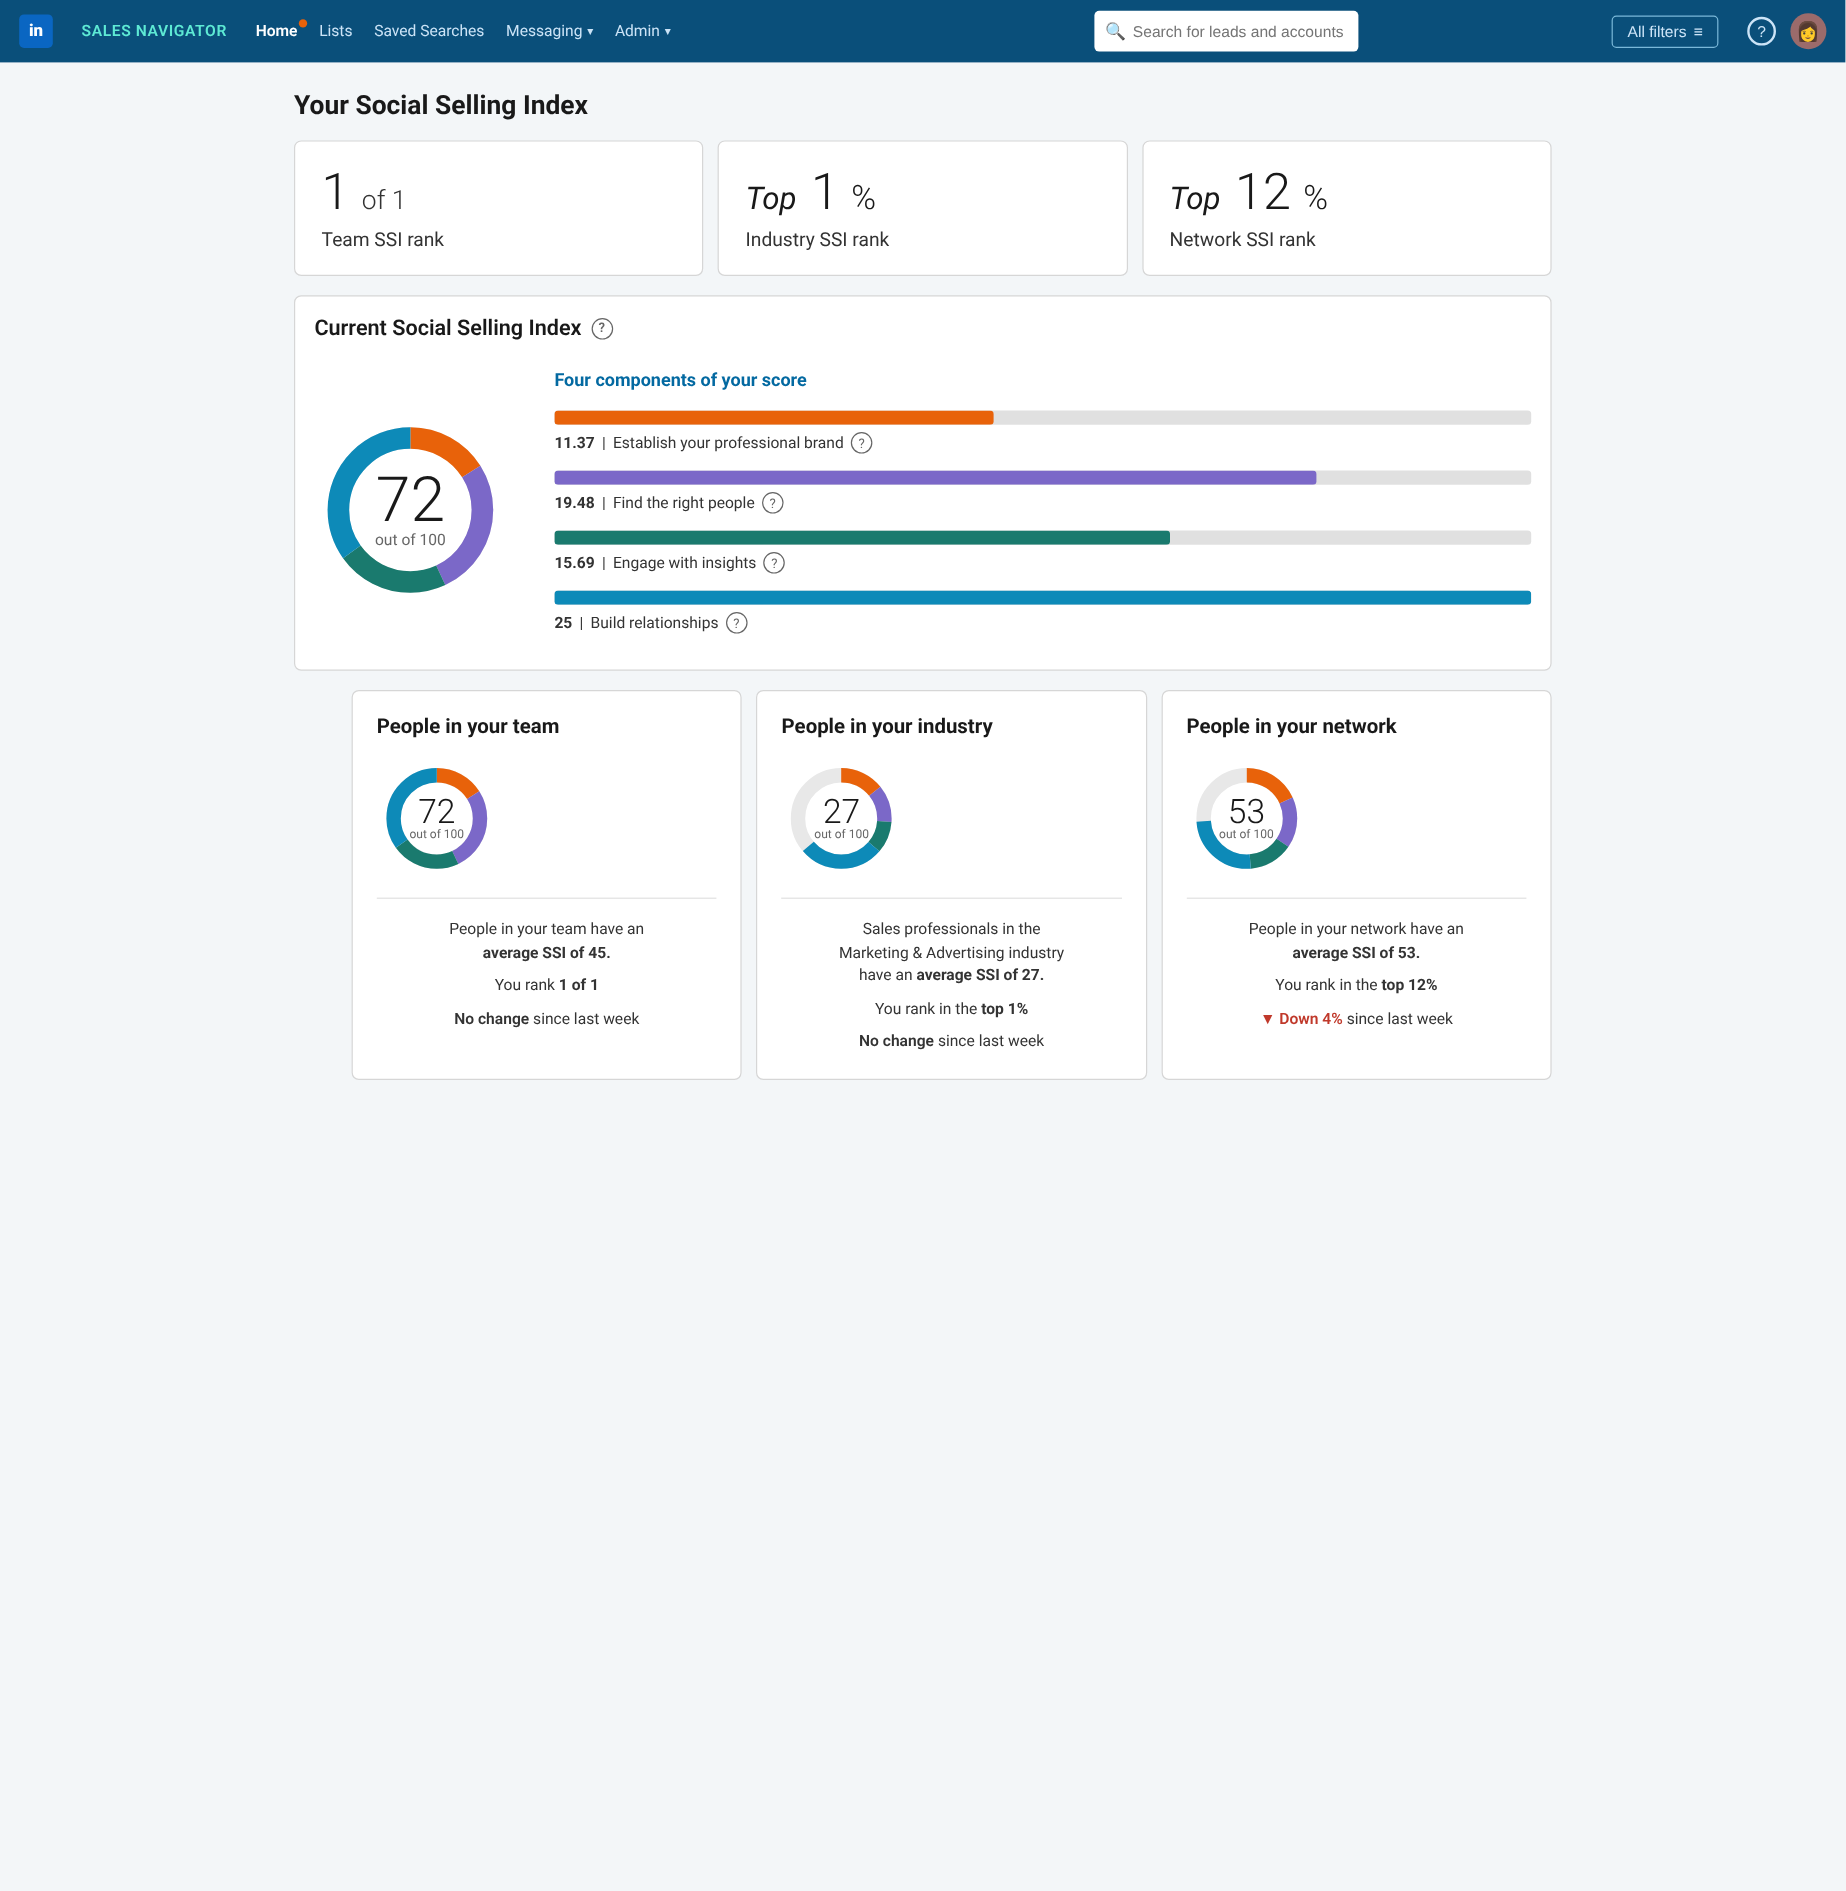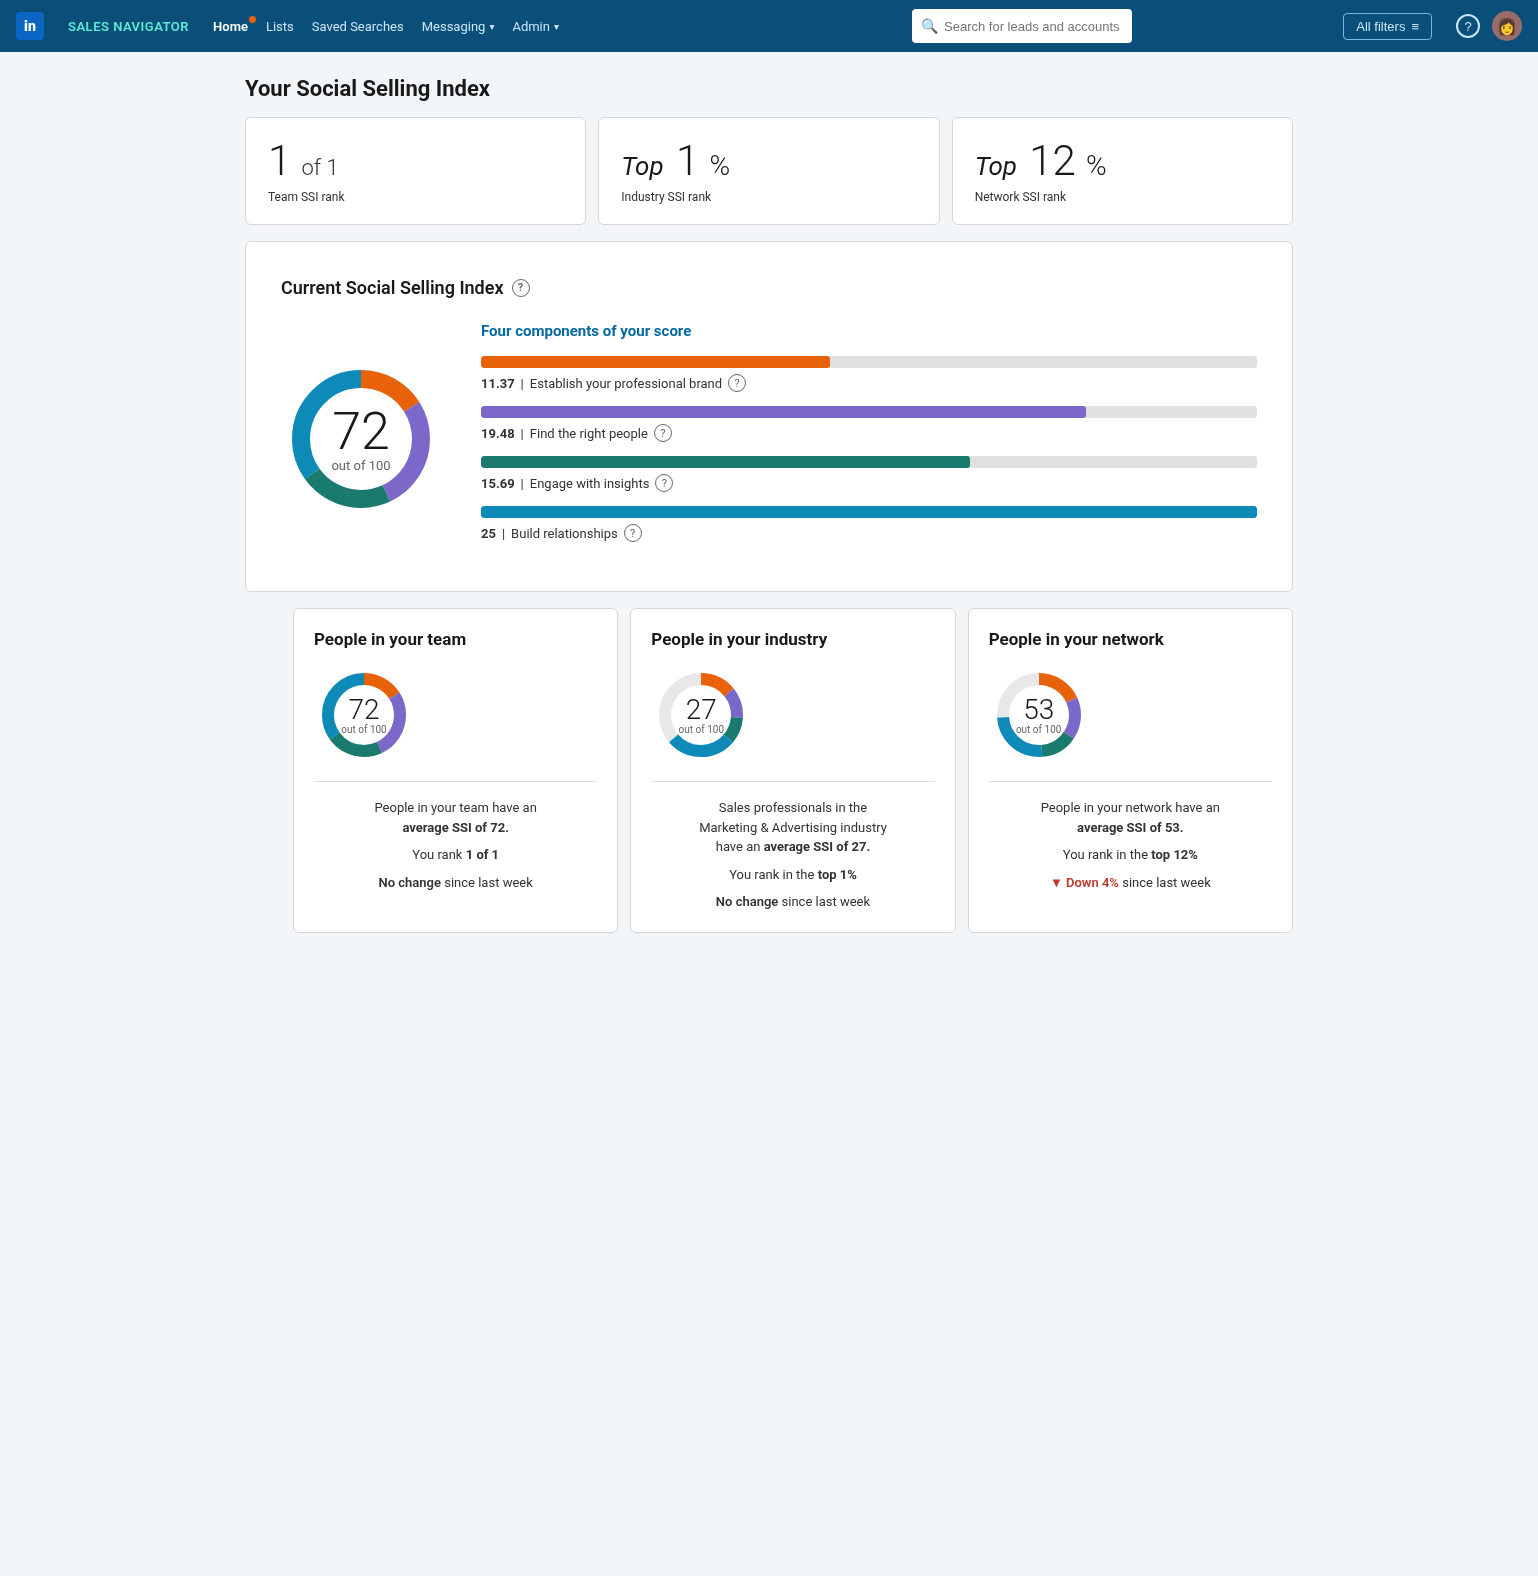--- a/index.html
+++ b/index.html
@@ -65,28 +65,28 @@
     
     .rank-cards { display: flex; gap: 12px; margin-bottom: 16px; }
     .rank-card {
       flex: 1;
       background: white;
       border: 1px solid #d6d6d6;
       border-radius: 6px;
       padding: 20px 22px;
     }
     .rank-number { font-size: 42px; font-weight: 300; color: #191919; line-height: 1.1; }
-    .rank-label { font-size: 12px; color: #333; margin-top: 6px; }
+    .rank-label { font-size: 16px; color: #333; margin-top: 6px; }
 
     
     .ssi-card {
       background: white;
       border: 1px solid #d6d6d6;
       border-radius: 6px;
-      padding: 35px;
+      padding: 16px;
       margin-bottom: 16px;
     }
     .ssi-card-title { font-size: 18px; font-weight: 600; color: #191919; display: flex; align-items: center; gap: 8px; margin-bottom: 24px; }
     .help-icon { width: 18px; height: 18px; border: 1.5px solid #666; border-radius: 50%; display: flex; align-items: center; justify-content: center; font-size: 11px; color: #666; cursor: pointer; flex-shrink: 0; }
     .ssi-content { display: flex; align-items: center; gap: 40px; }
 
     
     .donut-wrap { flex-shrink: 0; }
     .donut-center { position: relative; }
     .donut-score-wrap { position: absolute; top: 50%; left: 50%; transform: translate(-50%, -50%); text-align: center; }
@@ -302,21 +302,21 @@
           <div class="mini-score-wrap">
             <div class="mini-score">72</div>
             <div class="mini-score-sub">out of 100</div>
           </div>
         </div>
       </div>
       <div class="people-card-desc">
         <p>
           <span>People in your team have an</span>
           <br>
-          <strong>average SSI of 72.</strong>
+          <strong>average SSI of 45.</strong>
         </p>
         <p style="margin-top:8px;">
           <span>You rank</span>
           <strong>1 of 1</strong>
         </p>
         <p style="margin-top:8px;">
           <span class="no-change">No change</span>
           <span> since last week</span>
         </p>
       </div>

